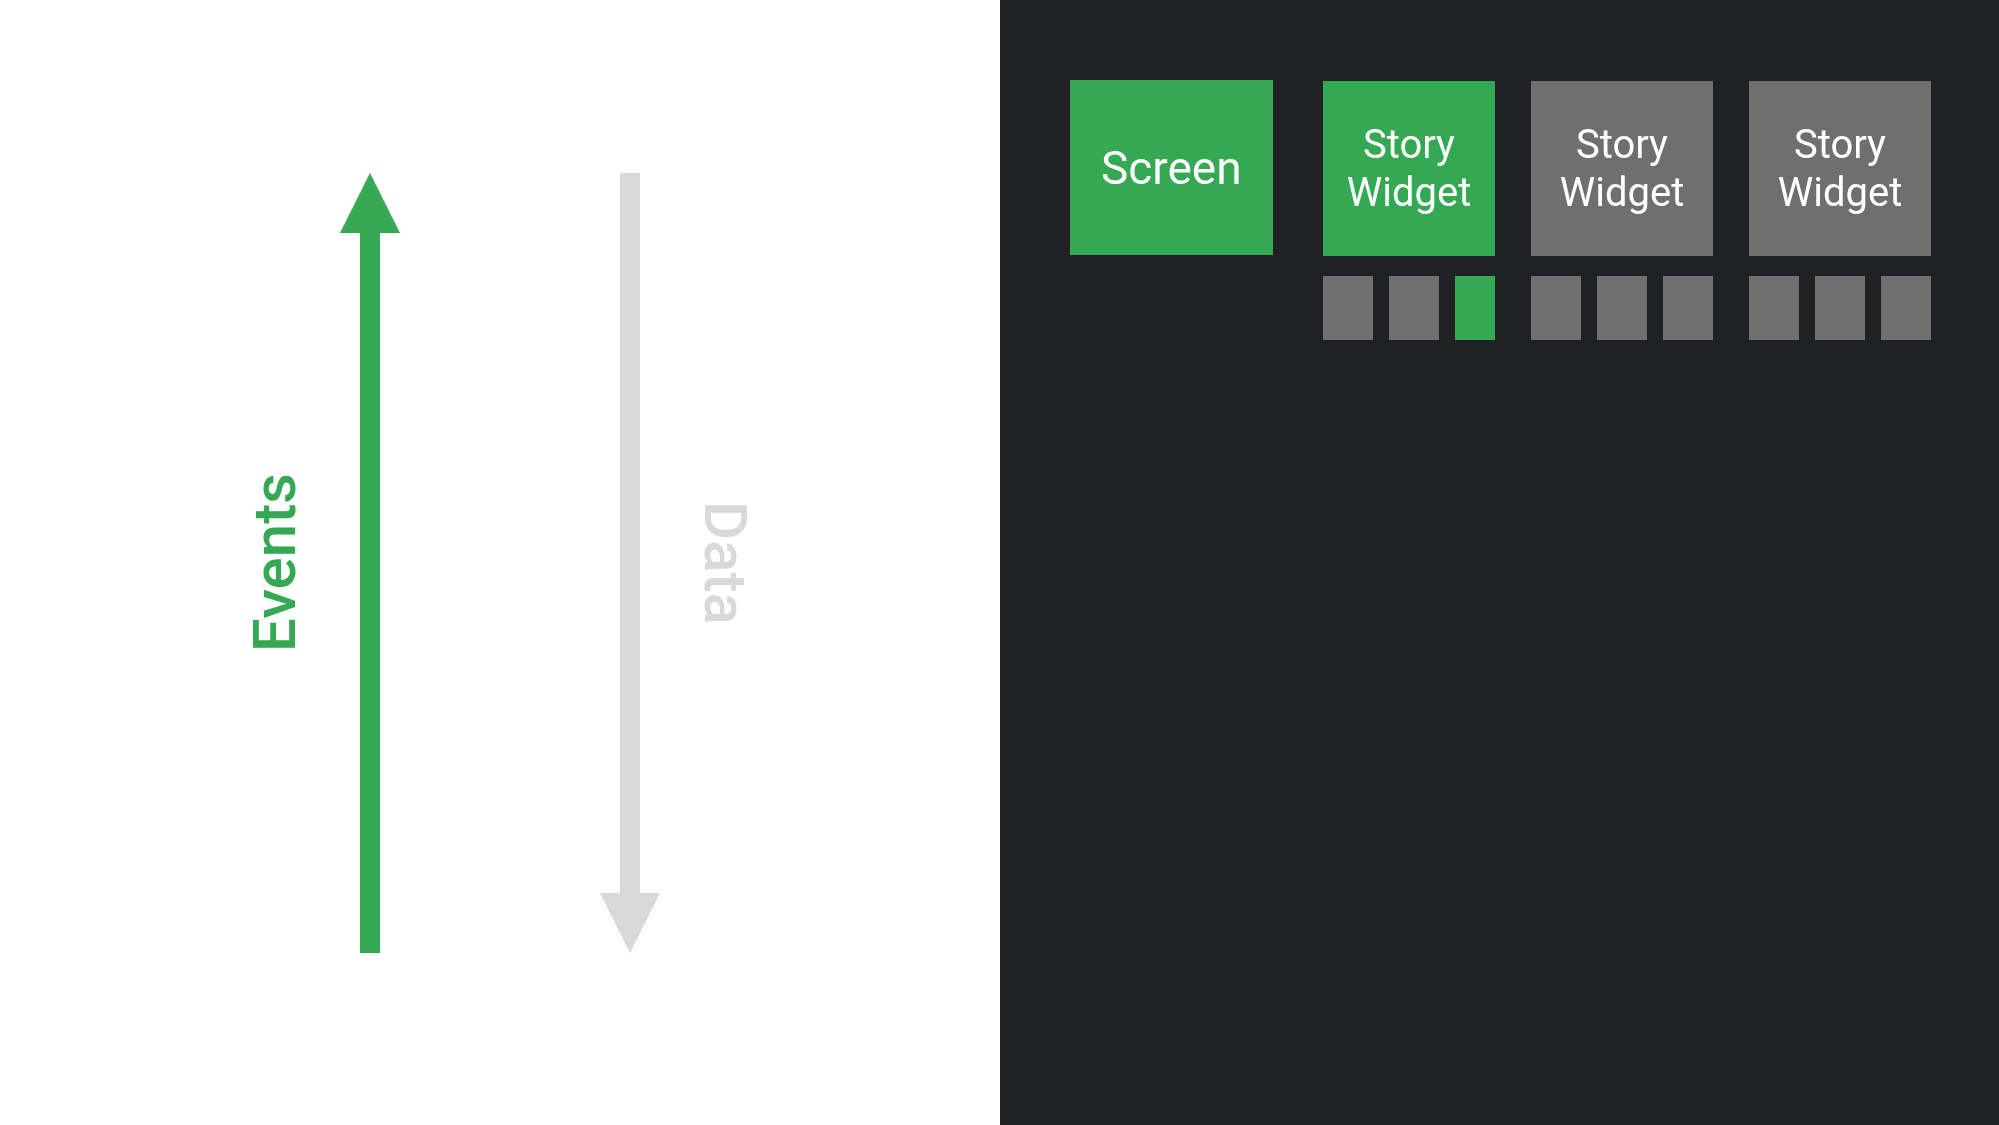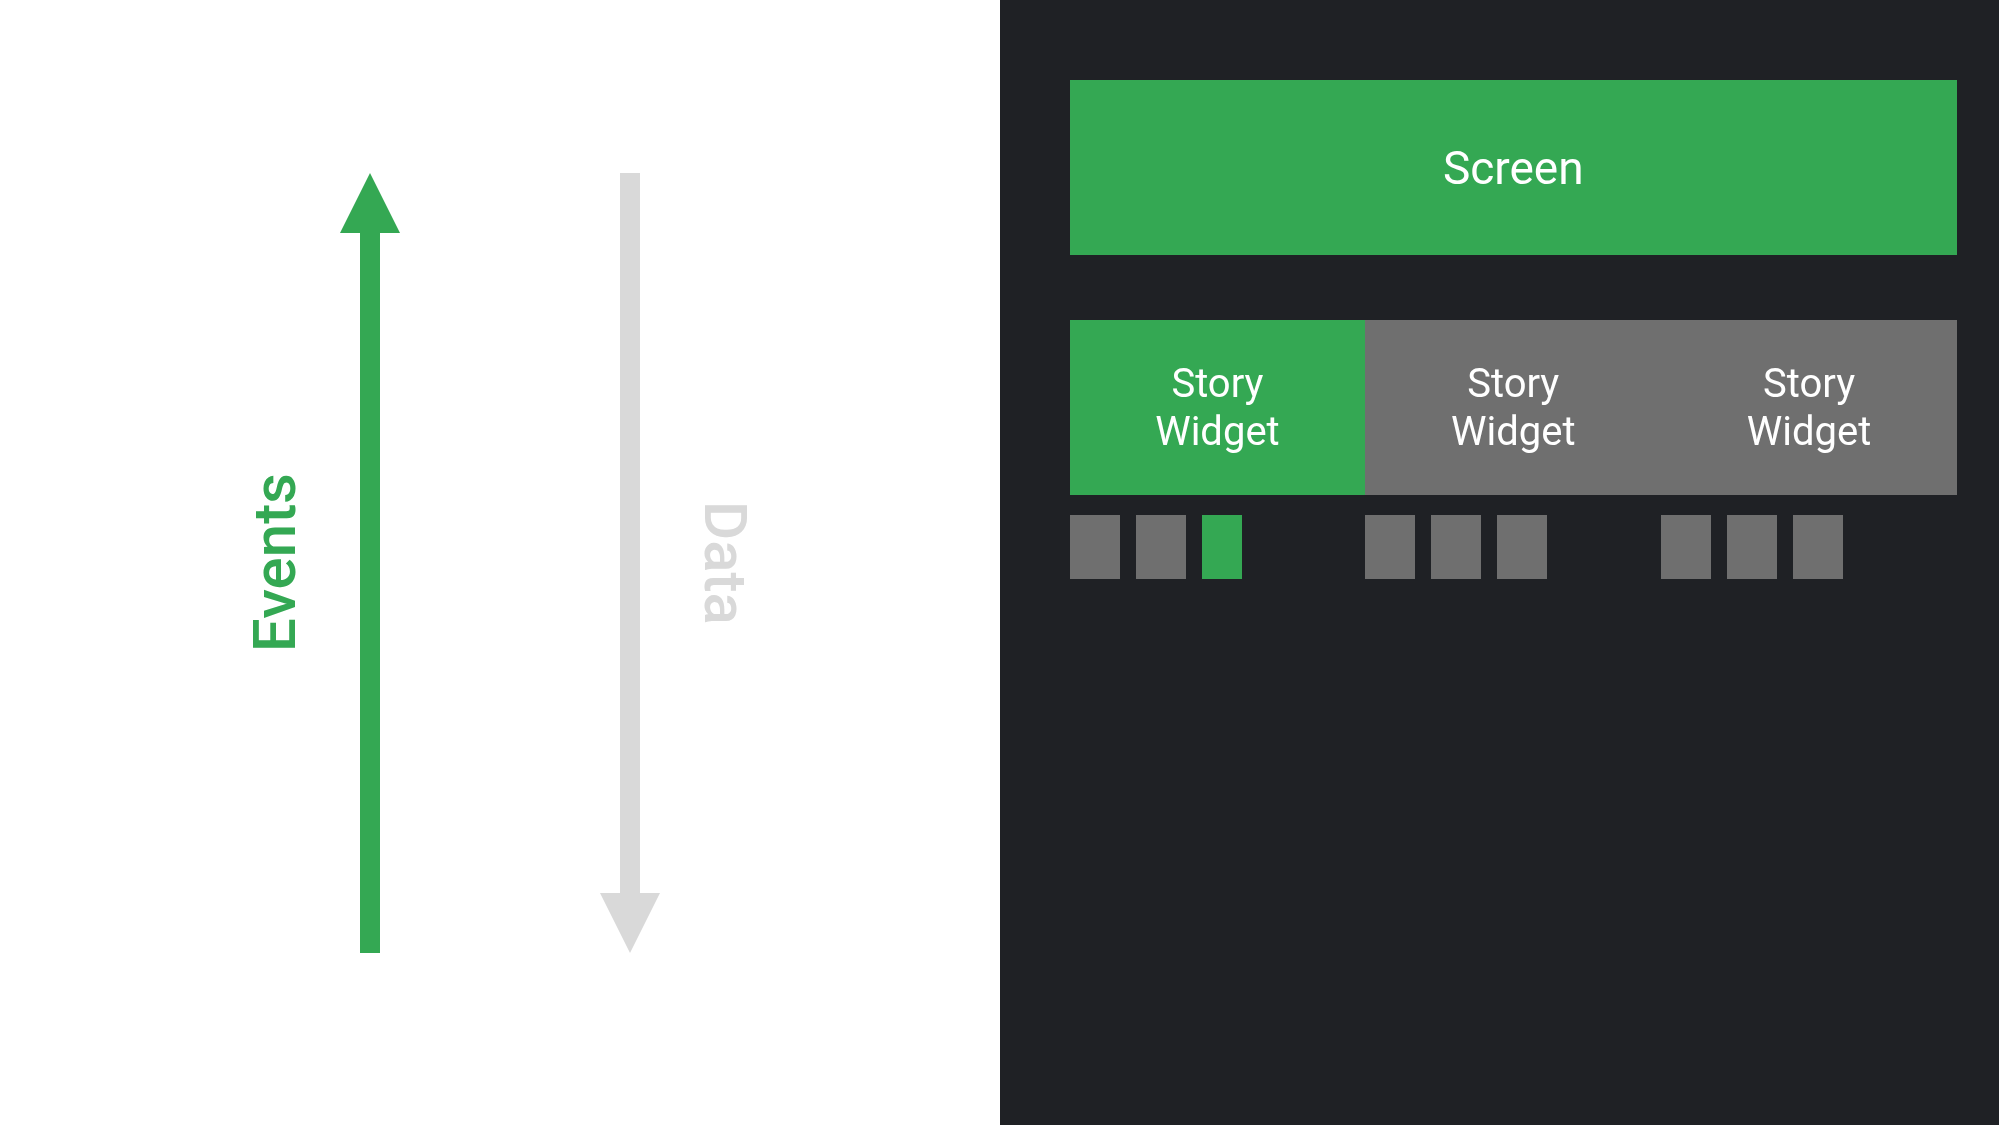--- a/index.html
+++ b/index.html
@@ -38,40 +38,41 @@
     }
     .data-text {
       color: #d9d9d9;
     }
     .arrow-svg {
       display: block;
     }
     .right-panel {
       width: 50%;
       background: #1f2125;
-      padding: 80px 42px 80px 70px;
+      padding: 80px 68px 80px 70px;
       display: flex;
-      flex-direction: column;
+      flex-direction: row;
       gap: 50px;
     }
     .wide-box {
       width: 100%;
       height: 175px;
       display: flex;
       align-items: center;
       justify-content: center;
       font-size: 46px;
       font-weight: 400;
       color: #ffffff;
       background: #34a853;
     }
     .widgets-row {
       display: flex;
       justify-content: flex-end;
-      margin-top: 15px;
+      gap: 36px;
+      margin-top: 1px;
     }
     .widget-group {
       display: flex;
       flex-direction: column;
       gap: 20px;
       flex: 1;
     }
     .widget-box {
       height: 175px;
       display: flex;

